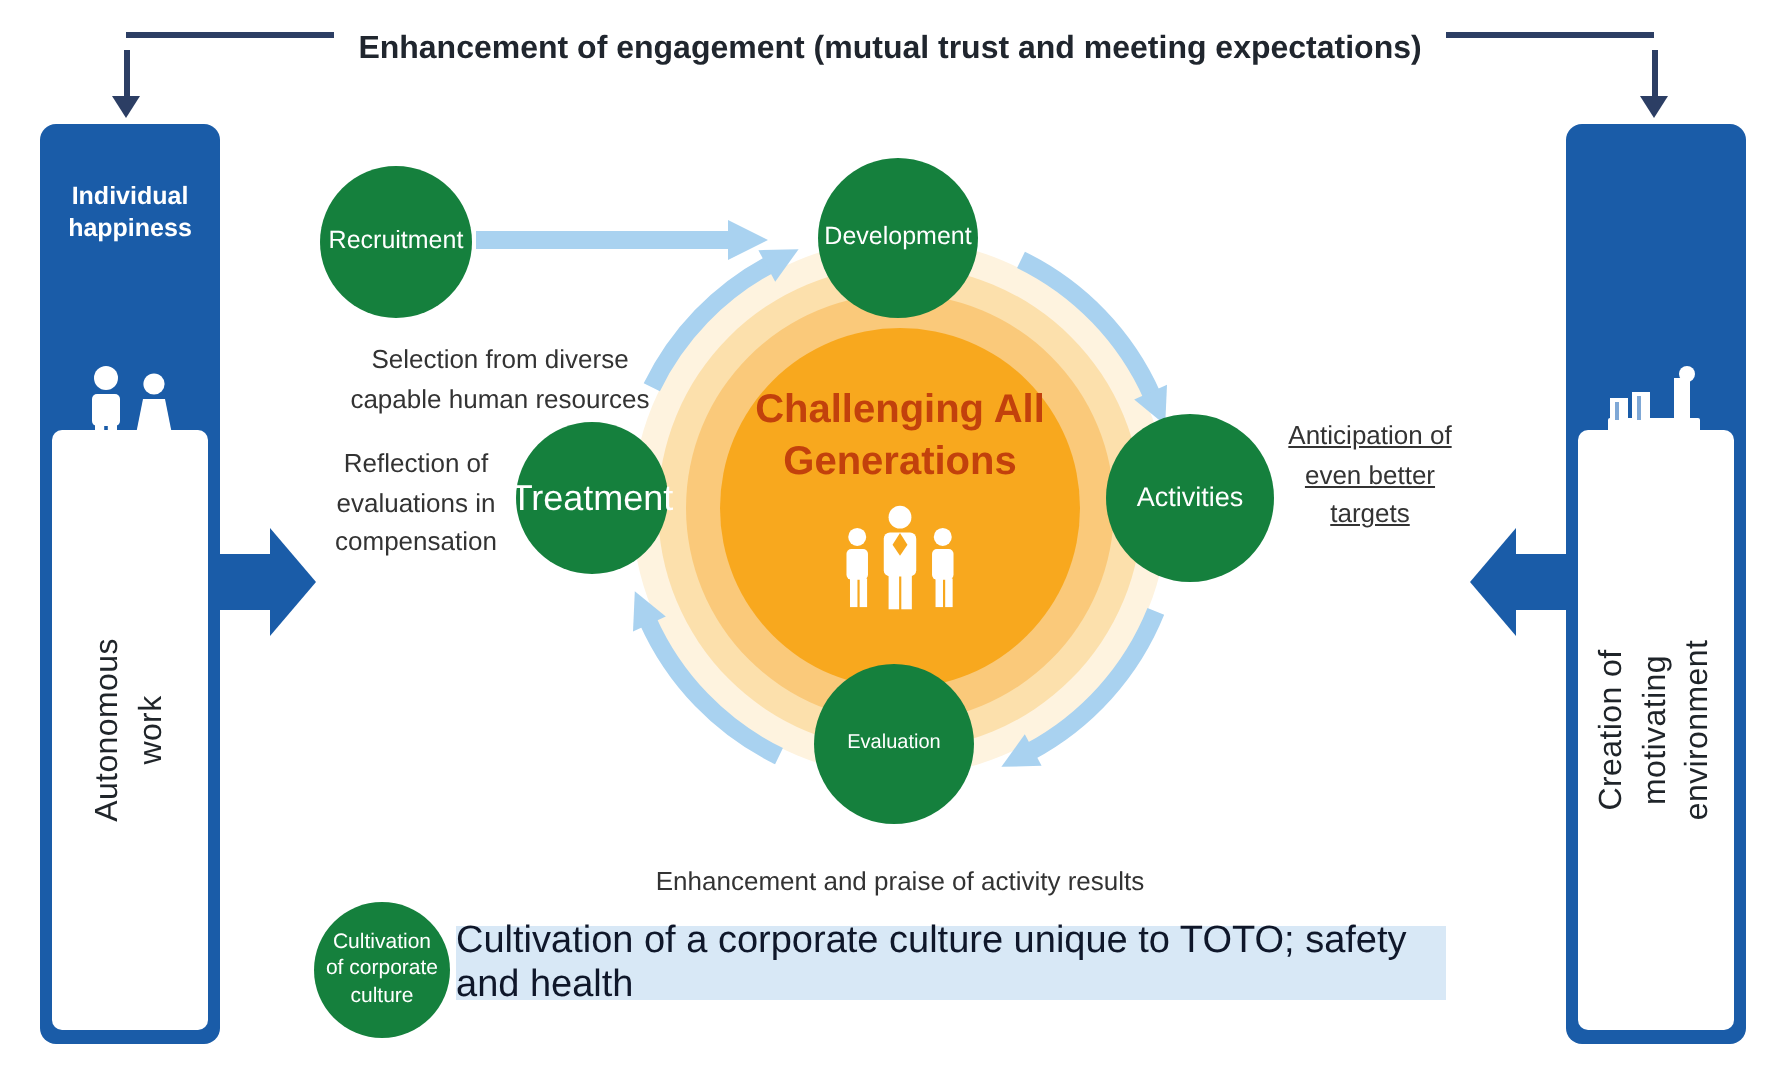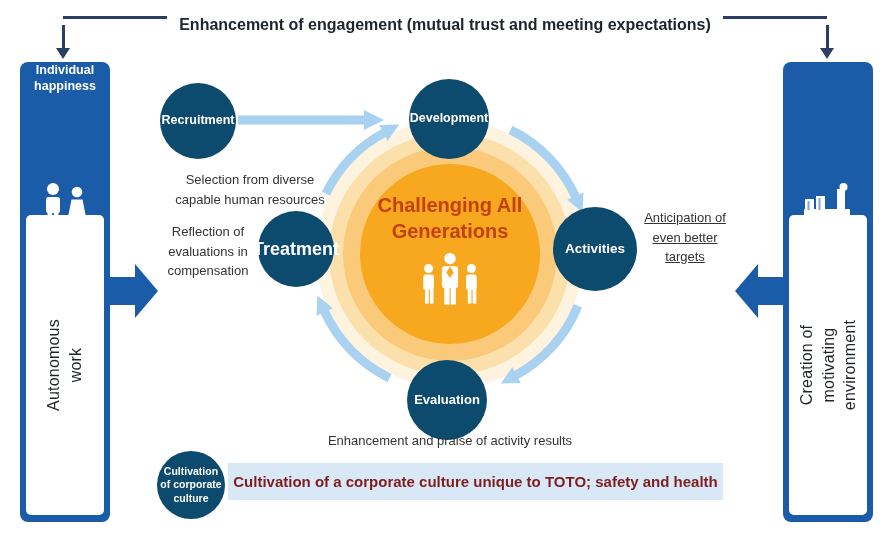--- a/index.html
+++ b/index.html
@@ -17,21 +17,21 @@
   .drop-line { position:absolute; width:2.5px; background:#2C3E64; z-index:3; }
   .drop-arrow { position:absolute; width:0; height:0;
                 border-left:7px solid transparent; border-right:7px solid transparent;
                 border-top:11px solid #2C3E64; z-index:3; }
 
   
   .panel { position:absolute; top:62px; width:90px; height:460px; background:#1A5CA8;
            border-radius:8px; z-index:2; }
   .panel.left  { left:20px; }
   .panel.right { left:783px; }
-  .panel-header { padding-top:0; text-align:center; color:#fff; font-weight:bold;
+  .panel-header { padding-top:28px; text-align:center; color:#fff; font-weight:bold;
                   font-size:12.5px; line-height:1.3; }
   .panel-icon { position:absolute; left:0; width:100%; top:120px; text-align:center; }
   .panel-white { position:absolute; left:6px; right:6px; top:153px; bottom:7px;
                  background:#fff; border-radius:5px; }
   .vtext { position:absolute; left:50%; top:50%; transform:translate(-50%,-50%) rotate(-90deg);
            white-space:pre-line; text-align:center; color:#1f2429; font-size:16px;
            line-height:1.35; letter-spacing:0.2px; }
 
   
   .thick-shaft { position:absolute; top:277px; height:28px; background:#1A5CA8; z-index:1; }
@@ -42,44 +42,44 @@
 
   
   .center-circle { position:absolute; left:360px; top:164px; width:180px; height:180px;
                    border-radius:50%; background:#F8A81E; z-index:1; }
   .center-title { position:absolute; left:350px; top:192px; width:200px; z-index:2;
                   text-align:center; color:#c2410c; font-weight:bold; font-size:20px;
                   line-height:1.32; white-space:pre-line; }
   .center-icon { position:absolute; left:419px; top:252px; z-index:2; }
 
   
-  .node { position:absolute; border-radius:50%; background:#0c4a6e; color:#fff;
+  .node { position:absolute; border-radius:50%; background:#15803d; color:#fff;
           display:flex; align-items:center; justify-content:center; text-align:center;
-          font-weight:bold; z-index:2; }
+          font-weight:normal; z-index:2; }
   .node-label { white-space:pre-line; line-height:1.25; }
   .node.recruitment { left:160px; top:83px;  width:76px; height:76px; font-size:12.5px; }
   .node.development { left:409px; top:79px;  width:80px; height:80px; font-size:12.5px; }
   .node.activities  { left:553px; top:207px; width:84px; height:84px; font-size:13.5px; }
-  .node.evaluation  { left:407px; top:360px; width:80px; height:80px; font-size:13px;text-align:right; }
+  .node.evaluation  { left:407px; top:332px; width:80px; height:80px; font-size:10px;text-align:right; }
   .node.treatment   { left:258px; top:211px; width:76px; height:76px; font-size:18px; }
   .node.culture     { left:157px; top:451px; width:68px; height:68px; font-size:10.5px; }
 
   
   .note { position:absolute; color:#333333; font-size:13px; line-height:1.5;
           text-align:center; white-space:pre-line; z-index:2; }
   .note.recruitment-note { left:135px; top:170px; width:230px; }
   .note.treatment-note   { left:143px; top:222px; width:130px; }
   .note.activities-note  { left:624px; top:208px; width:122px;text-decoration:underline; }
   .note.evaluation-note  { left:300px; top:431px; width:300px; }
 
   
   .banner { position:absolute; left:228px; top:463px; width:495px; height:37px;
             background:#D8E8F6; display:flex; align-items:center; justify-content:center;
             z-index:1; }
-  .banner-text { font-weight:bold; font-size:15px; color:#7f1d1d; }
+  .banner-text { font-weight:normal; font-size:19px; color:#0f172a; }
 </style>
 </head>
 <body>
 
 <div class="stage">
 
   <svg class="bg-svg" viewBox="0 0 893 533">
 
     <circle cx="450" cy="254" r="134" fill="#FEF3DF"></circle>
     <circle cx="450" cy="254" r="121" fill="#FCE0AC"></circle>

